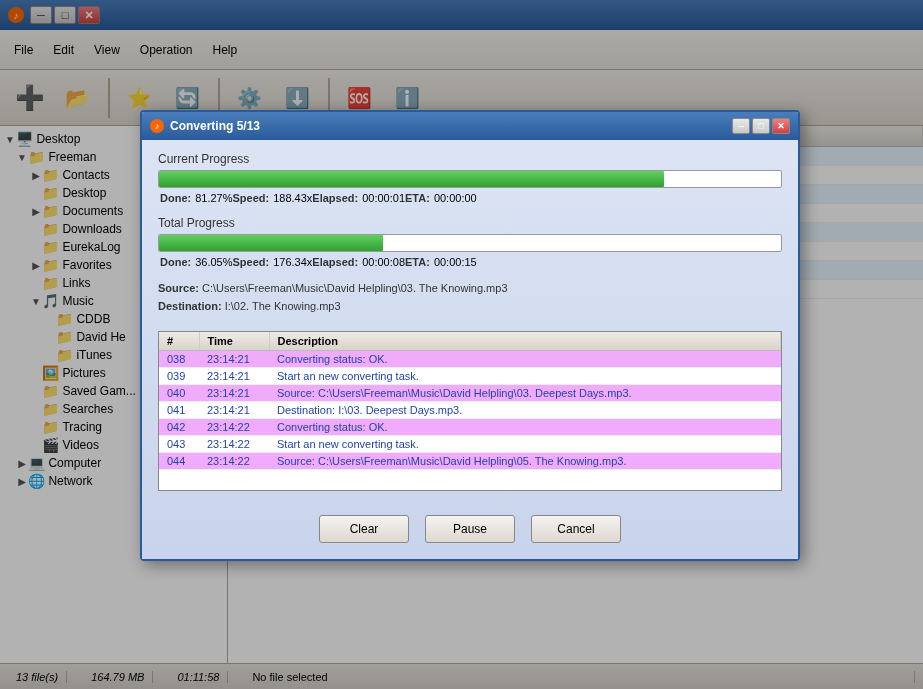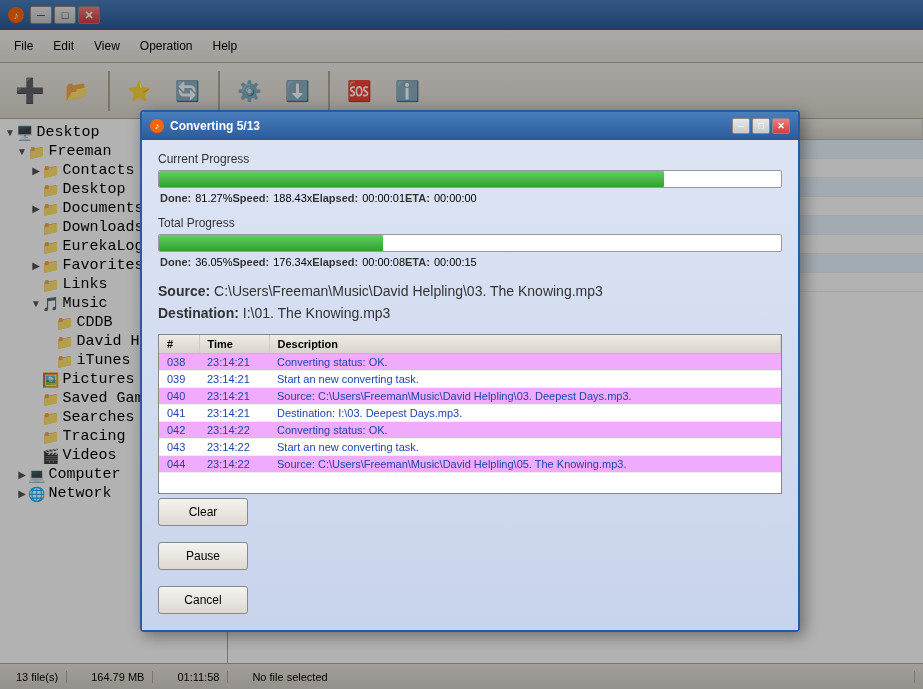--- a/index.html
+++ b/index.html
@@ -41,21 +41,21 @@
       border: 1px solid #888;
       border-radius: 2px;
       display: flex; align-items: center; justify-content: center;
       cursor: pointer; font-size: 11px; color: #333;
     }
     .title-bar-btn.close { background: linear-gradient(to bottom, #f08080, #d04040); color: white; }
 
     
     .menu-bar {
       background: linear-gradient(to bottom, #f5f3ee, #e8e4dc);
-      height: 33px;
+      height: 40px;
       display: flex;
       align-items: center;
       padding: 0 4px;
       border-bottom: 1px solid #b0a898;
       text-align: right;
     }
     .menu-item {
       padding: 3px 10px;
       cursor: pointer;
       font-size: 12px;
@@ -103,21 +103,21 @@
     }
     .tree-item {
       display: flex;
       align-items: center;
       padding: 1px 4px;
       cursor: pointer;
       white-space: nowrap;
     }
     .tree-expander { width: 12px; text-align: center; font-size: 10px; color: #555; }
     .tree-icon { margin-right: 3px; font-size: 14px; }
-    .tree-label { font-size: 15px; font-family: Liberation Mono, monospace; }
+    .tree-label { font-size: 12px; }
     .indent1 { padding-left: 16px; }
     .indent2 { padding-left: 30px; }
     .indent3 { padding-left: 44px; }
 
     
     .list-panel {
       flex: 1;
       background: #fff;
       overflow: auto;
     }
@@ -142,21 +142,21 @@
       border-top: 1px solid #b0a898;
       display: flex;
       align-items: center;
       padding: 0 8px;
       font-size: 11px;
       gap: 16px;
       position: absolute;
       bottom: 0;
       left: 0; right: 0;
     }
-    .status-section { padding: 0 8px; border-right: 1px solid #b0a898; }
+    .status-section { padding: 0 8px; border-right: 1px solid #b0a898; font-style: italic; }
 
     
     .modal-overlay {
       position: absolute;
       top: 0; left: 0; right: 0; bottom: 0;
       background: rgba(0,0,0,0.3);
       display: flex;
       align-items: flex-start;
       justify-content: flex-start;
       padding-top: 110px;
@@ -234,23 +234,23 @@
       font-size: 11px;
       color: #333;
       margin-bottom: 12px;
       padding: 0 2px;
     }
     .stat-group { display: flex; gap: 4px; }
     .stat-label { font-weight: bold; }
     .stat-value { color: #000; }
 
     .source-dest {
-      font-size: 14px;
+      font-size: 11px;
       color: #333;
-      margin-bottom: 9px;
+      margin-bottom: 16px;
       line-height: 1.6;
     }
     .sd-label { font-weight: bold; }
 
     
     .log-table-container {
       border: 1px solid #888;
       background: #fff;
       height: 160px;
       overflow-y: scroll;
@@ -276,23 +276,22 @@
     }
     .log-row-blue { background: #f0abfc; }
     .log-row-white { background: #fff; padding-left: 44px; }
     .log-row-blue td, .log-row-white td { color: #2244aa; }
 
     
     .dialog-buttons {
       display: flex;
       justify-content: center;
       gap: 16px;
-      margin-top: 4px;
+      margin-top: 24px;
       padding-bottom: 4px;
-      flex-direction: column;
     }
     .dialog-btn {
       width: 90px; height: 28px;
       background: linear-gradient(to bottom, #f5f3f0, #ddd8d0);
       border: 1px solid #888;
       border-radius: 3px;
       font-size: 12px;
       cursor: pointer;
       display: flex; align-items: center; justify-content: center;
       color: #000;
@@ -600,21 +599,21 @@
         <div class="stat-group">
           <span class="stat-label">ETA:</span>
           <span class="stat-value">00:00:15</span>
         </div>
       </div>
 
       <div class="source-dest">
         <span class="sd-label">Source:</span>
         <span>C:\Users\Freeman\Music\David Helpling\03. The Knowing.mp3</span><br>
         <span class="sd-label">Destination:</span>
-        <span>I:\01. The Knowing.mp3</span>
+        <span>I:\02. The Knowing.mp3</span>
       </div>
 
       <div class="log-table-container">
         <table class="log-table">
           <thead>
             <tr>
               <th style="width:40px;">#</th>
               <th style="width:70px;">Time</th>
               <th>Description</th>
             </tr>

